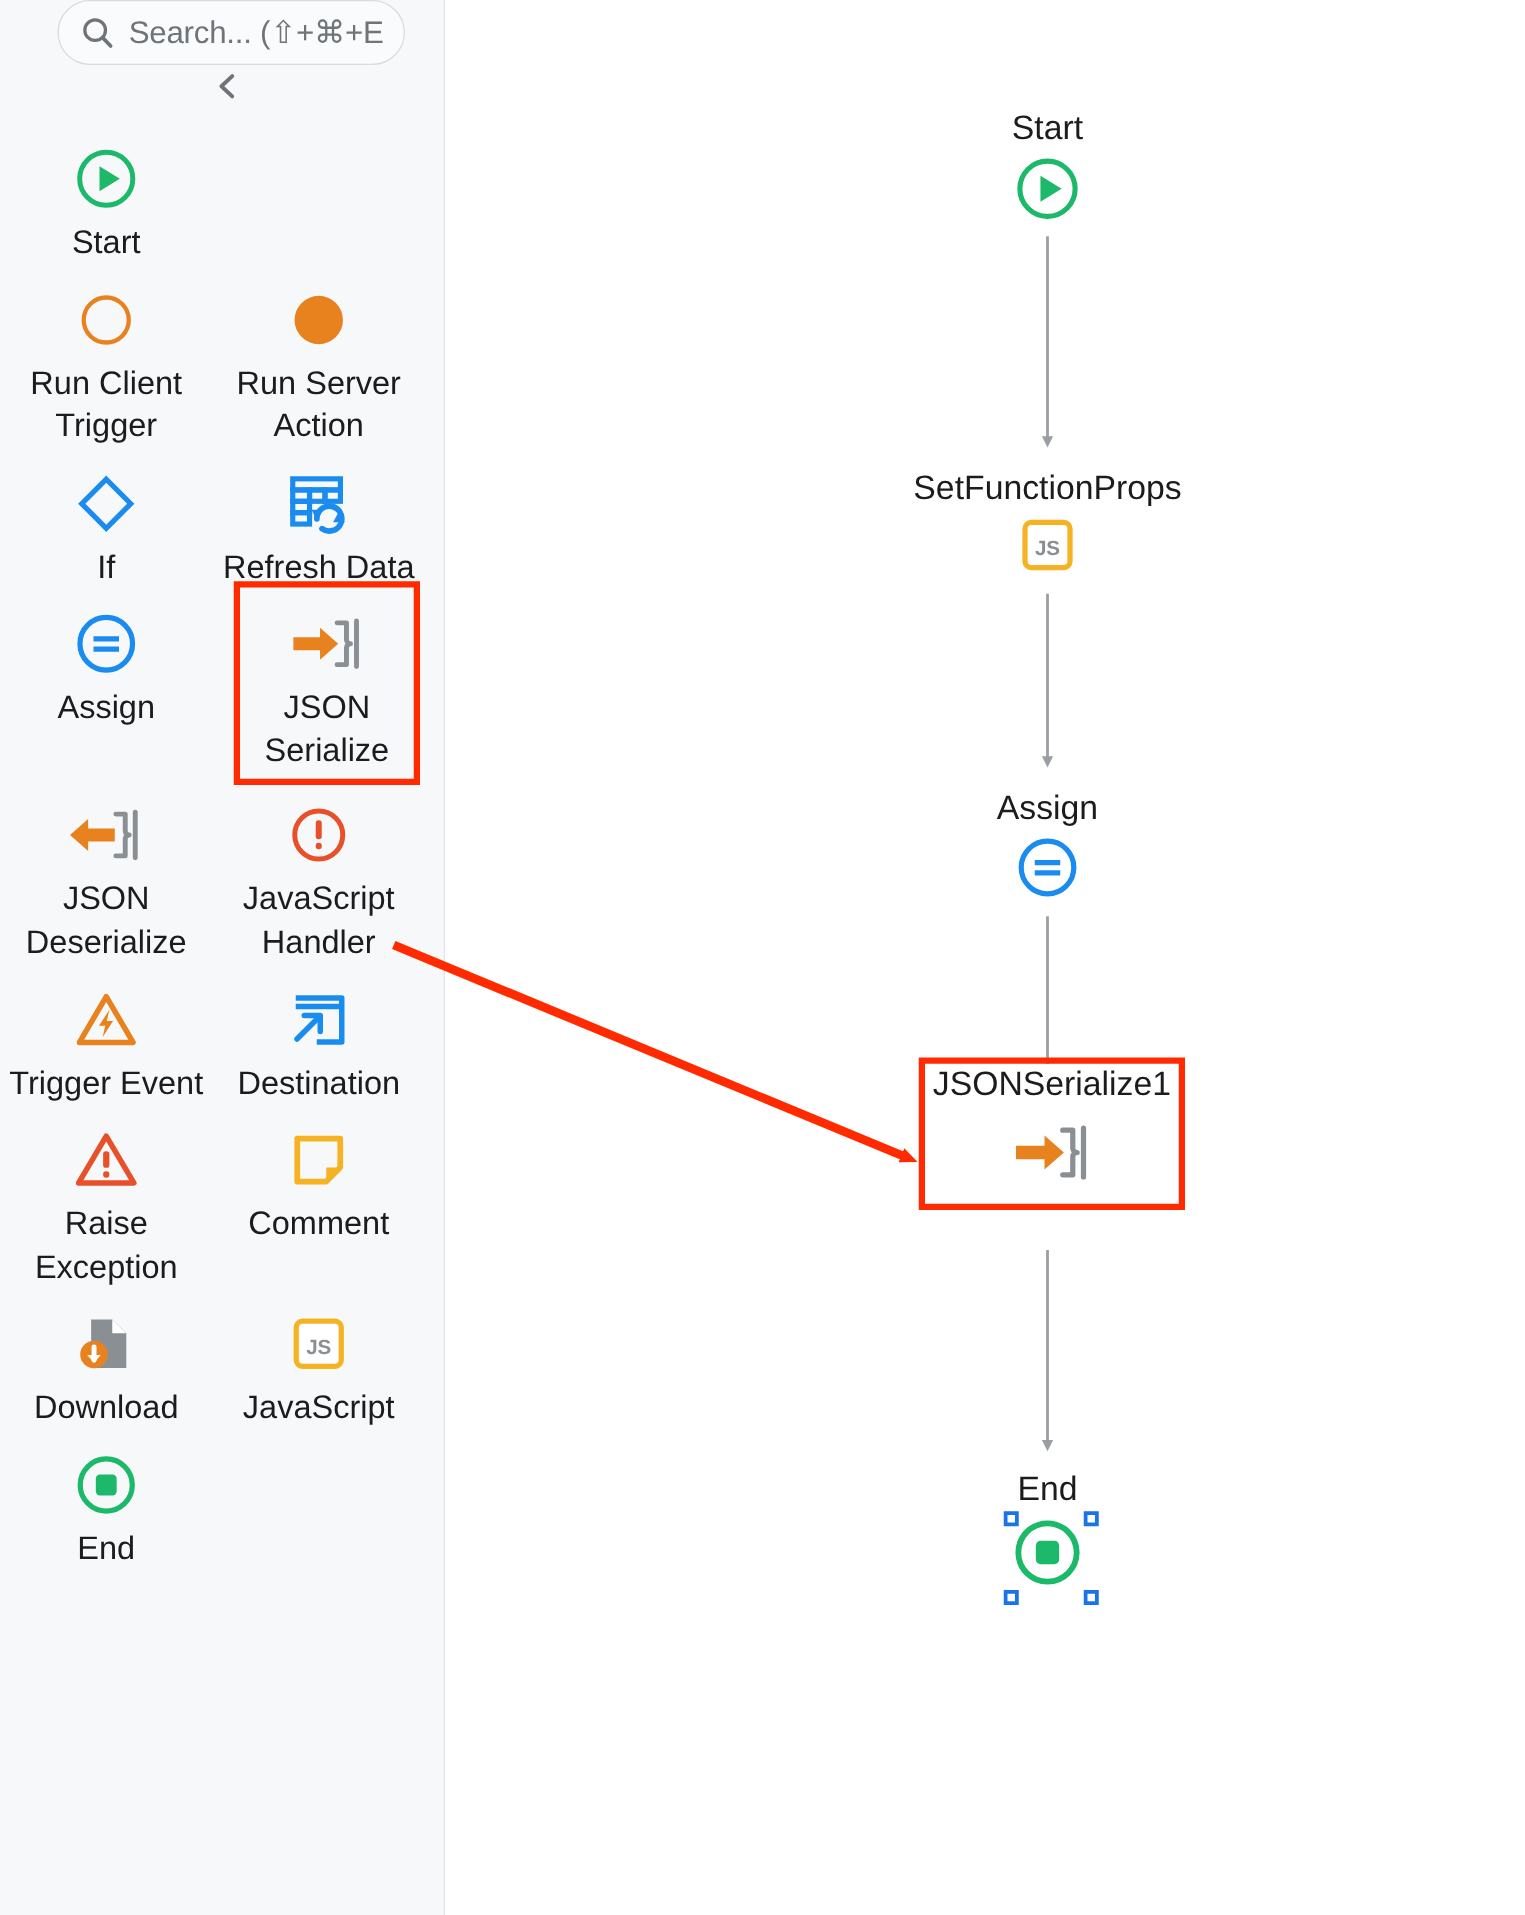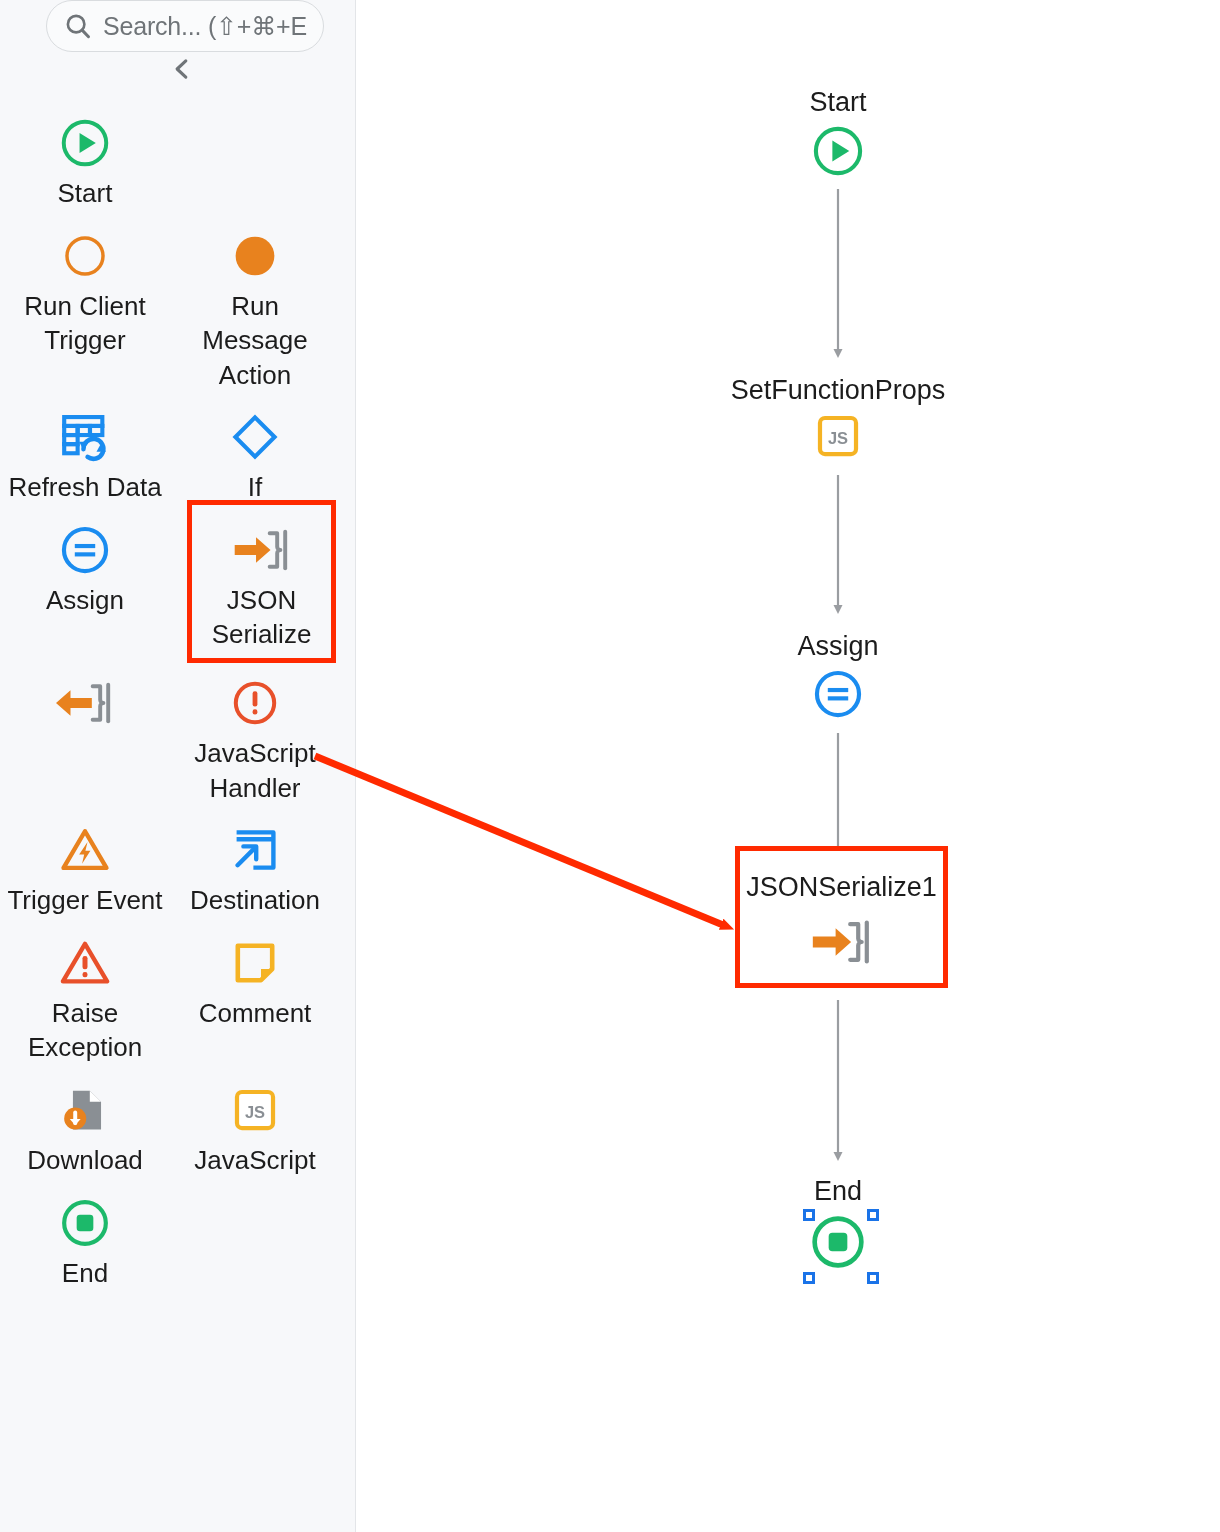--- a/index.html
+++ b/index.html
@@ -110,21 +110,21 @@
   }
   .node .nlabel {
     font-size: 27px; color: #1c1c1c; white-space: nowrap;
     line-height: 1.1;
   }
   .node .nicon { margin-top: 7px; display:flex; align-items:center; justify-content:center; }
 
   .node.sel-highlight {
     outline: 5px solid #ff2a00;
     background: #fff;
-    padding: 22px 24px 16px 24px;
+    padding: 2px 24px 16px 24px;
   }
 
   
   .handle {
     position:absolute; width: 12px; height: 12px;
     border: 3px solid #1a73e8; background: #ffffff;
   }
 
   
   #annot {
@@ -176,50 +176,50 @@
               </svg>
             </span>
             <span class="plabel">Run Client Trigger</span>
           </div>
           <div class="pitem">
             <span class="picon">
               <svg width="46" height="46" viewBox="0 0 24 24">
                 <circle cx="12" cy="12" r="10.1" fill="#e8821e"></circle>
               </svg>
             </span>
-            <span class="plabel">Run Message Action</span>
-          </div>
-        </div>
-        <div class="prow">
+            <span class="plabel">Run Server Action</span>
+          </div>
+        </div>
+        <div class="prow">
+          <div class="pitem">
+            <span class="picon">
+              <svg width="50" height="50" viewBox="0 0 24 24">
+                <polygon points="12,2.6 21.4,12 12,21.4 2.6,12" fill="none" stroke="#1a8cf0" stroke-width="2"></polygon>
+              </svg>
+            </span>
+            <span class="plabel">If</span>
+          </div>
           <div class="pitem">
             <span class="picon">
               <svg width="52" height="52" viewBox="0 0 24 24">
                 <g fill="none" stroke="#1a8cf0" stroke-width="1.9">
                   <rect x="2.4" y="2.8" width="17.6" height="4.1"></rect>
                   <rect x="2.4" y="6.9" width="6.2" height="4.2"></rect>
                   <rect x="8.6" y="6.9" width="5.7" height="4.2"></rect>
                   <rect x="14.3" y="6.9" width="5.7" height="4.2"></rect>
                   <rect x="2.4" y="11.1" width="6.2" height="4.2"></rect>
                   <rect x="2.4" y="15.3" width="6.2" height="4.2"></rect>
                 </g>
                 <path d="M11.3 17.6 a4.6 4.6 0 1 1 1.9 3.6" fill="none" stroke="#1a8cf0" stroke-width="2.1" stroke-linecap="round"></path>
                 <polygon points="9.3,14.2 13.6,14.2 11.4,18.2" fill="#1a8cf0"></polygon>
                 <polygon points="21.6,18.8 17.3,18.8 19.5,14.8" fill="#1a8cf0"></polygon>
               </svg>
             </span>
             <span class="plabel">Refresh Data</span>
           </div>
-          <div class="pitem">
-            <span class="picon">
-              <svg width="50" height="50" viewBox="0 0 24 24">
-                <polygon points="12,2.6 21.4,12 12,21.4 2.6,12" fill="none" stroke="#1a8cf0" stroke-width="2"></polygon>
-              </svg>
-            </span>
-            <span class="plabel">If</span>
-          </div>
         </div>
         <div class="prow">
           <div class="pitem">
             <span class="picon">
               <svg width="50" height="50" viewBox="0 0 24 24">
                 <circle cx="12" cy="12" r="10.1" fill="none" stroke="#1a8cf0" stroke-width="2"></circle>
                 <line x1="7.1" y1="10.1" x2="16.9" y2="10.1" stroke="#1a8cf0" stroke-width="2"></line>
                 <line x1="7.1" y1="14.1" x2="16.9" y2="14.1" stroke="#1a8cf0" stroke-width="2"></line>
               </svg>
             </span>
@@ -238,20 +238,21 @@
         </div>
         <div class="prow">
           <div class="pitem">
             <span class="picon">
               <svg width="58" height="46" viewBox="0 0 34 26">
                 <polygon points="21,10 8.5,10 8.5,5.5 0,13 8.5,20.5 8.5,16 21,16" fill="#e8821e"></polygon>
                 <path d="M21.5 3.2 h4.4 v8.0 a1.9 1.9 0 0 0 1.9 1.8 a1.9 1.9 0 0 0 -1.9 1.8 v8.0 h-4.4" fill="none" stroke="#8a8f94" stroke-width="2.3" stroke-linejoin="round" stroke-linecap="round"></path>
                 <line x1="30.6" y1="2.3" x2="30.6" y2="23.7" stroke="#8a8f94" stroke-width="2.3" stroke-linecap="round"></line>
               </svg>
             </span>
+            <span class="plabel">JSON Deserialize</span>
           </div>
           <div class="pitem">
             <span class="picon">
               <svg width="48" height="48" viewBox="0 0 24 24">
                 <circle cx="12" cy="12" r="9.6" fill="none" stroke="#e8502a" stroke-width="2"></circle>
                 <rect x="10.8" y="6.1" width="2.4" height="7.6" rx="1.1" fill="#e8502a"></rect>
                 <rect x="10.8" y="15.1" width="2.4" height="2.6" rx="1.1" fill="#e8502a"></rect>
               </svg>
             </span>
             <span class="plabel">JavaScript Handler</span>

